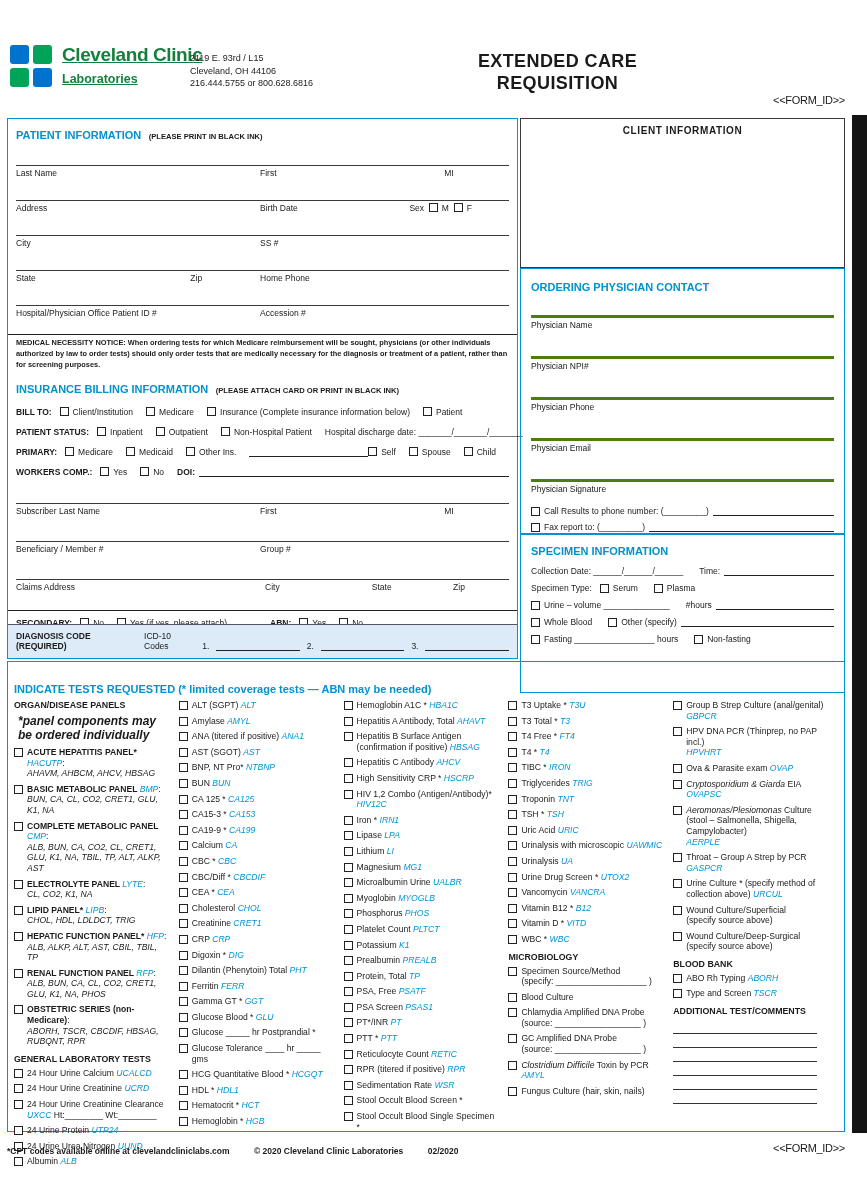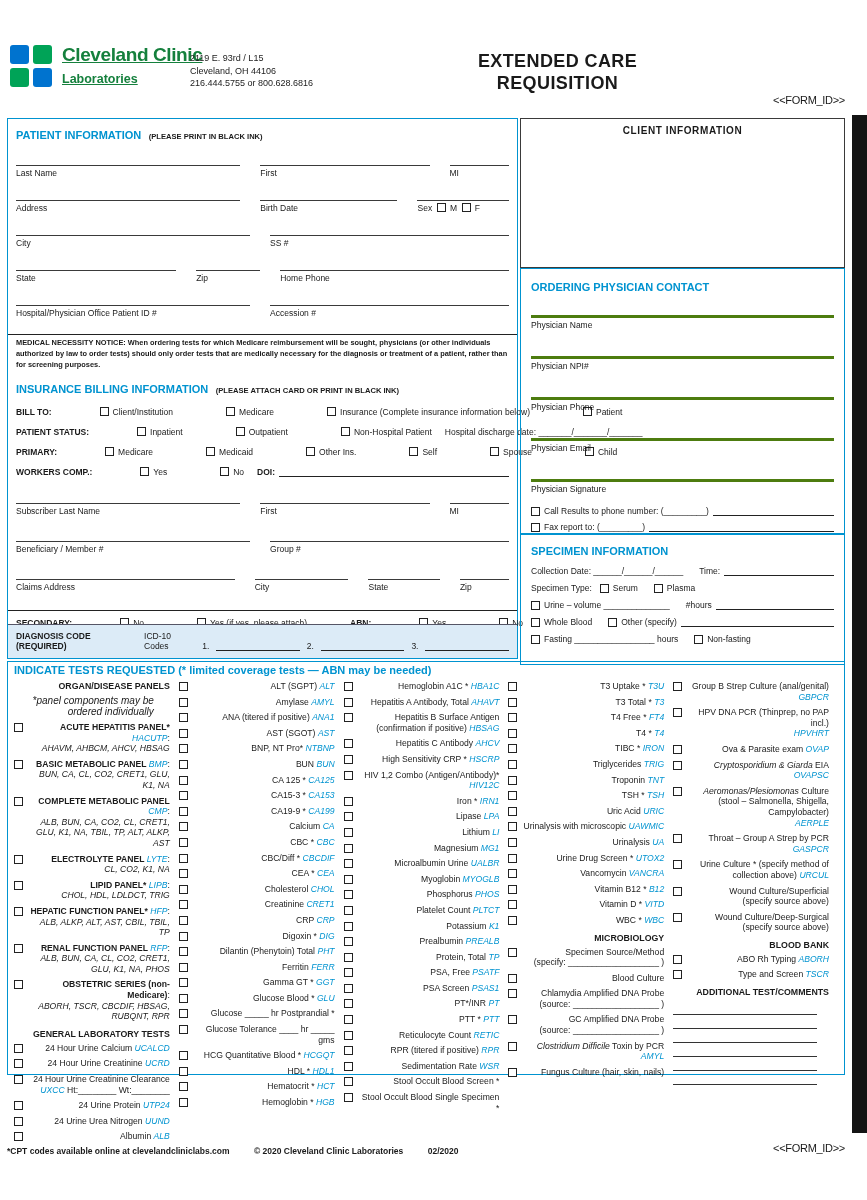--- a/index.html
+++ b/index.html
@@ -14,26 +14,26 @@
   .addr{position:absolute;left:190px;top:52px;font-size:9px;line-height:12.5px;color:#222;}
   .title{position:absolute;left:420px;top:50px;width:275px;text-align:center;
          font-size:18px;font-weight:bold;line-height:22px;letter-spacing:.4px;}
   .formid{position:absolute;right:22px;font-size:11px;letter-spacing:-.3px;color:#1a1a1a;}
   .formid.top{top:94px;} .formid.bot{top:1142px;}
   .sec-title{color:#0093d0;font-weight:bold;font-size:11px;display:inline;}
   .sec-sub{font-size:7.6px;font-weight:bold;margin-left:3px;}
   .cb{display:inline-block;width:7px;height:7px;border:1px solid #222;background:#fff;
       margin-right:4px;vertical-align:-1px;flex:none;}
   .fl{flex:1;border-bottom:1px solid #222;height:9px;margin-left:4px;}
-  .opt{margin-right:13px;white-space:nowrap;margin-left:40px;}
+  .opt{margin-right:13px;white-space:nowrap;}
   .lead{margin-right:8px;white-space:nowrap;}
   
   .box-left{position:absolute;left:7px;top:118px;width:511px;height:541px;box-sizing:border-box;
             border:1.5px solid #0093d0;padding:6px 8px 0;}
-  .frow{display:flex;gap:20px;}
+  .frow{display:flex;gap:0;}
   .mt22{margin-top:22px;} .mt25{margin-top:25px;} .mt26{margin-top:26px;}
   .fc{border-top:1px solid #3a3a3a;padding-top:2px;font-size:8.5px;white-space:nowrap;}
   .divider{border-top:1px solid #222;margin:16px -8px 0;}
   .divider2{border-top:1px solid #222;margin:18px -8px 0;}
   .notice{font-size:7.4px;font-weight:bold;line-height:10.8px;margin-top:3px;}
   .ins-title{margin-top:9px;}
   .chkrow{display:flex;align-items:flex-end;font-size:8.5px;margin-top:10px;white-space:nowrap;}
   .chkrow b{white-space:nowrap;}
   .opts{display:inline;}
   .ulshort{display:inline-block;border-bottom:1px solid #222;width:148px;height:9px;}
@@ -42,33 +42,33 @@
         display:flex;align-items:flex-end;gap:7px;padding:6px 8px 7px;font-size:8.5px;}
   .dline{display:inline-block;border-bottom:1px solid #222;width:88px;height:9px;}
   
   .box-client{position:absolute;left:520px;top:118px;width:325px;height:150px;box-sizing:border-box;
               border:1.5px solid #3a3a3a;text-align:center;padding-top:6px;}
   .box-client .t{font-size:10px;font-weight:bold;letter-spacing:.6px;}
   .box-phys{position:absolute;left:520px;top:268px;width:325px;height:266px;box-sizing:border-box;
             border:1.5px solid #0093d0;padding:8px 10px 0;}
   .prow{border-top:3px solid #4d7c0f;padding-top:2px;font-size:8.5px;margin-top:26px;}
   .prow:first-child{margin-top:20px;}
-  .box-spec{position:absolute;left:520px;top:534px;width:325px;height:131px;box-sizing:border-box;
+  .box-spec{position:absolute;left:520px;top:534px;width:325px;height:159px;box-sizing:border-box;
             border:1.5px solid #0093d0;padding:6px 10px 0;}
   .srow{display:flex;align-items:flex-end;font-size:8.5px;margin-top:7px;white-space:nowrap;}
   .sp16{display:inline-block;width:16px;}
   
-  .box-tests{position:absolute;left:7px;top:661px;width:838px;height:414px;box-sizing:border-box;
-             border:1.5px solid #0093d0;padding:2px 6px 0;}
+  .box-tests{position:absolute;left:7px;top:661px;width:838px;height:471px;box-sizing:border-box;
+             border:1.5px solid #0093d0;padding:21px 6px 0;}
   .tests-title{color:#0093d0;font-weight:bold;font-size:11px;}
   .tcols{display:flex;margin-top:5px;}
-  .tcol{width:20%;box-sizing:border-box;padding-right:9px;text-align:right;}
+  .tcol{width:20%;box-sizing:border-box;padding-right:9px;}
   .thead{font-weight:bold;font-size:8.8px;margin:7px 0 4px;}
   .tcol .thead:first-child{margin-top:0;}
-  .tnote{font-style:italic;font-size:10px;margin:0 16px 5px;}
+  .tnote{font-style:italic;font-size:12px;margin:0 4px 5px;font-weight:bold;}
   .ti{display:flex;margin-bottom:5px;font-size:8.6px;}
   .ti .cb{margin-top:1px;}
   .tt{flex:1;line-height:10.6px;}
   .code{color:#0093d0;font-style:italic;}
   .bl-line{border-bottom:1px solid #333;height:13px;margin:0 12px 0 0;}
   
   .footer{position:absolute;left:7px;top:1146px;font-size:8.5px;font-weight:bold;}
   .footer span{margin-right:22px;}
   .edge-bar{position:absolute;right:0;top:115px;width:15px;height:1018px;background:#141414;}
 </style>

